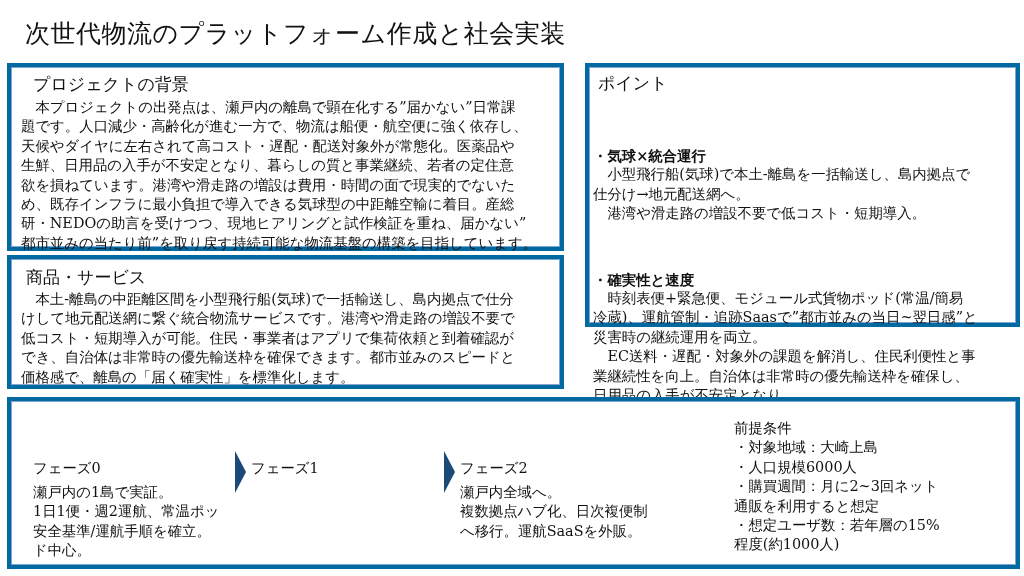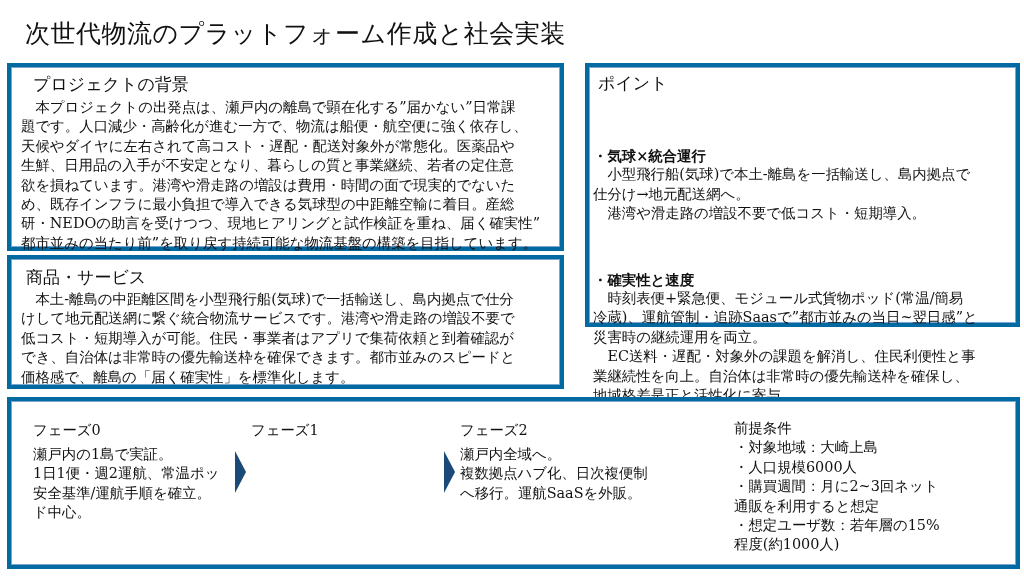--- a/index.html
+++ b/index.html
@@ -56,20 +56,21 @@
   #box-phases     { left: 7px;   top: 397px; width: 1013px; height: 172px; }
 
   .phase {
     position: absolute;
     top: 18px;
   }
   .phase-title {
     font-size: 14.4px;
     line-height: 22px;
     white-space: nowrap;
+    margin-top: 38px;
   }
   .phase-body {
     margin-top: 4px;
     font-size: 14.4px;
     line-height: 19.4px;
   }
   .phase-body .line { display: block; white-space: nowrap; }
 
   .chevron {
     position: absolute;
@@ -95,21 +96,21 @@
 
 <div class="box" id="box-background">
   <div class="box-title" style="left:22px; top:6px;">プロジェクトの背景</div>
   <div class="body-text" style="left:10px; top:31px;">
     <span class="line indent">本プロジェクトの出発点は、瀬戸内の離島で顕在化する”届かない”日常課</span>
     <span class="line">題です。人口減少・高齢化が進む一方で、物流は船便・航空便に強く依存し、</span>
     <span class="line">天候やダイヤに左右されて高コスト・遅配・配送対象外が常態化。医薬品や</span>
     <span class="line">生鮮、日用品の入手が不安定となり、暮らしの質と事業継続、若者の定住意</span>
     <span class="line">欲を損ねています。港湾や滑走路の増設は費用・時間の面で現実的でないた</span>
     <span class="line">め、既存インフラに最小負担で導入できる気球型の中距離空輸に着目。産総</span>
-    <span class="line">研・NEDOの助言を受けつつ、現地ヒアリングと試作検証を重ね、届く確実性”</span>
+    <span class="line">研・NEDOの助言を受けつつ、現地ヒアリングと試作検証を重ね、届かない”</span>
     <span class="line">都市並みの当たり前”を取り戻す持続可能な物流基盤の構築を目指しています。</span>
   </div>
 </div>
 
 <div class="box" id="box-product">
   <div class="box-title" style="left:15px; top:7px;">商品・サービス</div>
   <div class="body-text" style="left:10px; top:31px;">
     <span class="line indent">本土-離島の中距離区間を小型飛行船(気球)で一括輸送し、島内拠点で仕分</span>
     <span class="line">けして地元配送網に繋ぐ統合物流サービスです。港湾や滑走路の増設不要で</span>
     <span class="line">低コスト・短期導入が可能。住民・事業者はアプリで集荷依頼と到着確認が</span>
@@ -124,21 +125,21 @@
     <span class="line bold">・気球×統合運行</span>
     <span class="line indent">小型飛行船(気球)で本土-離島を一括輸送し、島内拠点で</span>
     <span class="line">仕分け→地元配送網へ。</span>
     <span class="line indent">港湾や滑走路の増設不要で低コスト・短期導入。</span>
     <span class="line bold">・確実性と速度</span>
     <span class="line indent">時刻表便+緊急便、モジュール式貨物ポッド(常温/簡易</span>
     <span class="line">冷蔵)、運航管制・追跡Saasで”都市並みの当日~翌日感”と</span>
     <span class="line">災害時の継続運用を両立。</span>
     <span class="line indent">EC送料・遅配・対象外の課題を解消し、住民利便性と事</span>
     <span class="line">業継続性を向上。自治体は非常時の優先輸送枠を確保し、</span>
-    <span class="line">地域格差是正と活性化に寄与。</span>
+    <span class="line">日用品の入手が不安定となり。</span>
   </div>
 </div>
 
 <div class="box" id="box-phases">
 
   <div class="phase" style="left:22px;">
     <div class="phase-title">フェーズ0</div>
     <div class="phase-body">
       <span class="line">瀬戸内の1島で実証。</span>
       <span class="line">1日1便・週2運航、常温ポッ</span>

